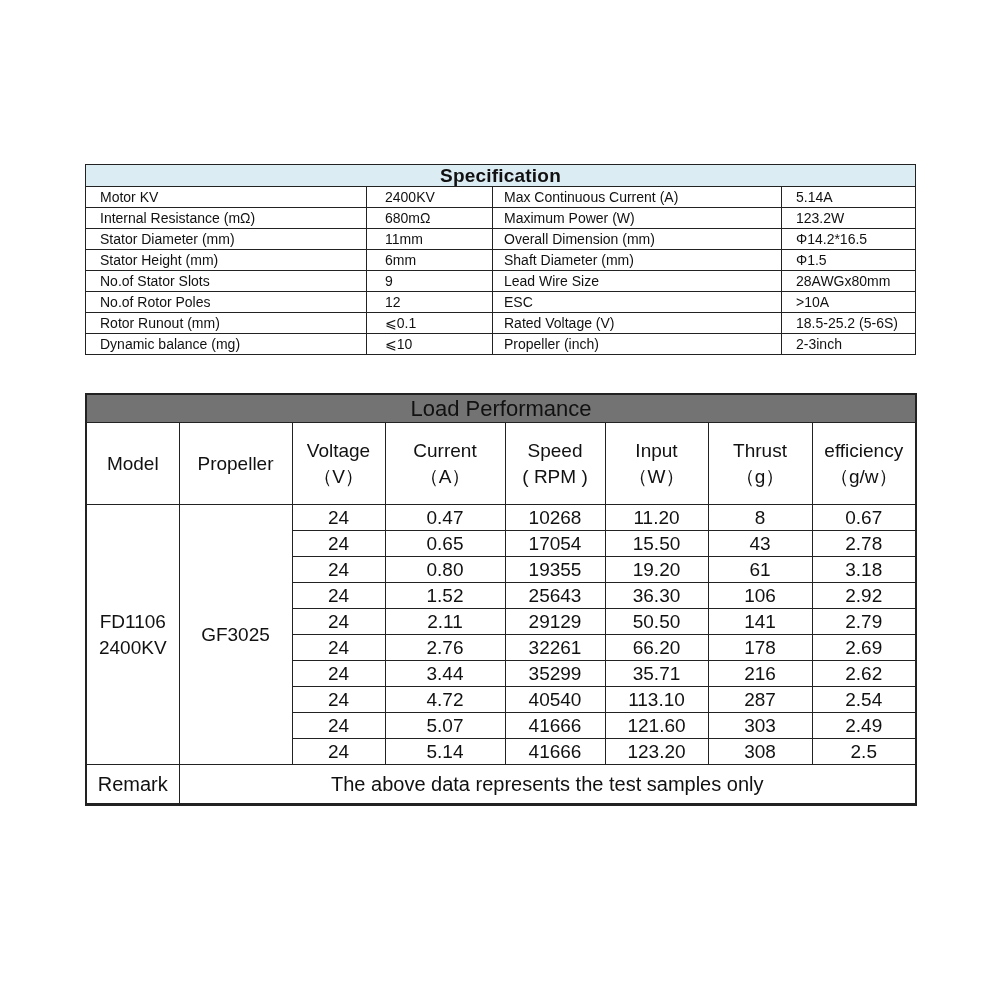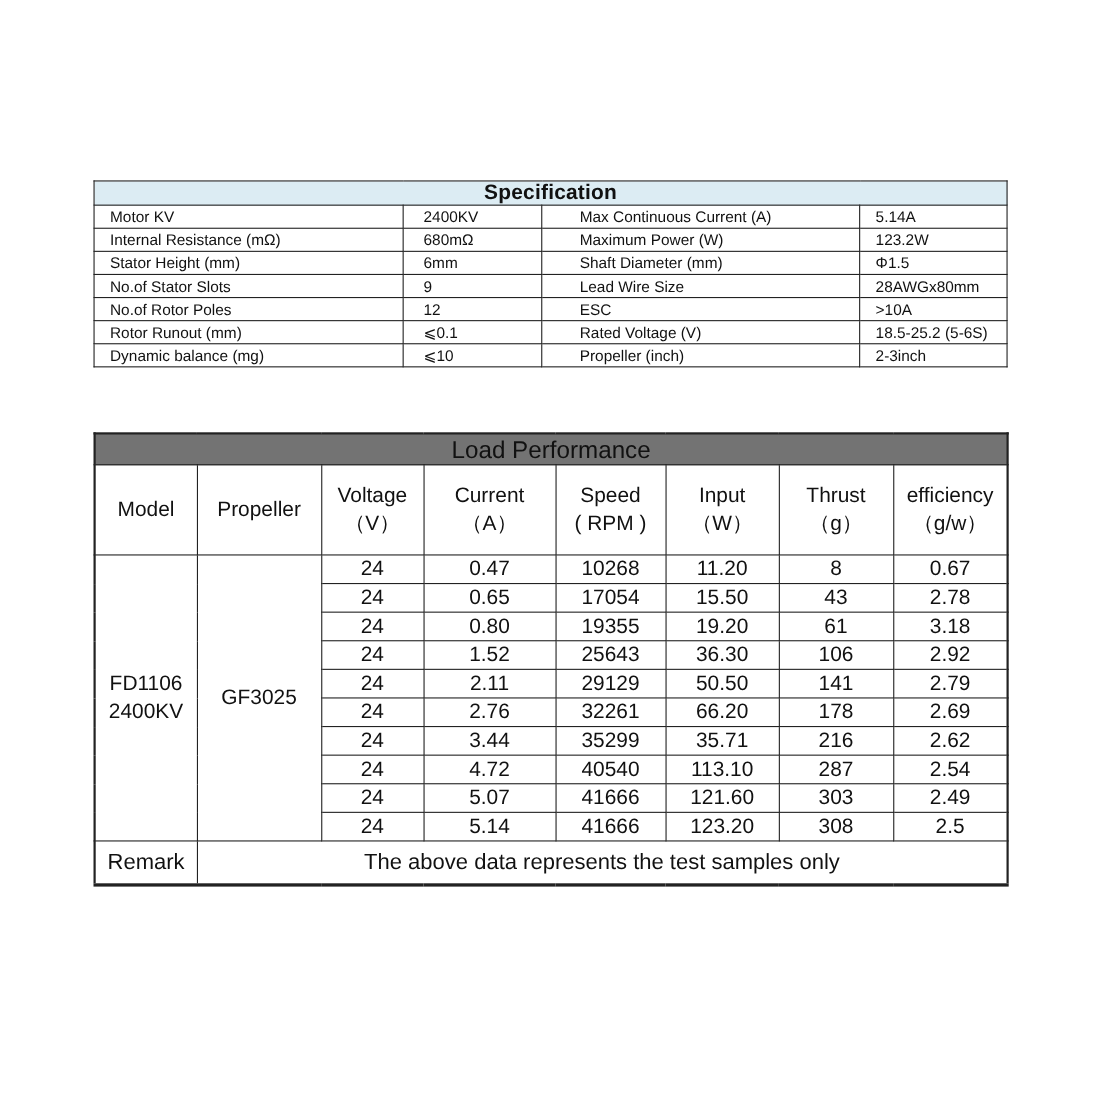--- a/index.html
+++ b/index.html
@@ -11,21 +11,21 @@
     border-collapse: collapse; table-layout: fixed;
     font-size: 14px;
   }
   .spec td, .spec th { border: 1px solid #222; padding: 0 0 0 14px; height: 20px; line-height: 20px; text-align: left; font-weight: normal; white-space: nowrap; }
   .spec th.title { background: #dcecf3; text-align: center; font-size: 19px; font-weight: bold; padding: 0; height: 21px; letter-spacing: 0.2px; }
   .spec col.c1 { width: 281px; }
   .spec col.c2 { width: 126px; }
   .spec col.c3 { width: 289px; }
   .spec col.c4 { width: 134px; }
   .spec td.c2v { padding-left: 18px; }
-  .spec td.c3v { padding-left: 34px; }
+  .spec td.c3v { padding-left: 11px; }
   .spec td.c4v { padding-left: 14px; }
 
   
   .load {
     position: absolute; left: 85px; top: 393px; width: 830px;
     border-collapse: collapse; table-layout: fixed;
     font-size: 19px;
     border: 2px solid #222;
   }
   .load td, .load th { border: 1px solid #222; text-align: center; font-weight: normal; padding: 0; }
@@ -64,20 +64,26 @@
     <td class="c3v">Max Continuous Current (A)</td>
     <td class="c4v">5.14A</td>
   </tr>
   <tr>
     <td>Internal Resistance (mΩ)</td>
     <td class="c2v">680mΩ</td>
     <td class="c3v">Maximum Power (W)</td>
     <td class="c4v">123.2W</td>
   </tr>
   <tr>
+    <td>Stator Diameter (mm)</td>
+    <td class="c2v">11mm</td>
+    <td class="c3v">Overall Dimension (mm)</td>
+    <td class="c4v">Φ14.2*16.5</td>
+  </tr>
+  <tr>
     <td>Stator Height (mm)</td>
     <td class="c2v">6mm</td>
     <td class="c3v">Shaft Diameter (mm)</td>
     <td class="c4v">Φ1.5</td>
   </tr>
   <tr>
     <td>No.of Stator Slots</td>
     <td class="c2v">9</td>
     <td class="c3v">Lead Wire Size</td>
     <td class="c4v">28AWGx80mm</td>

